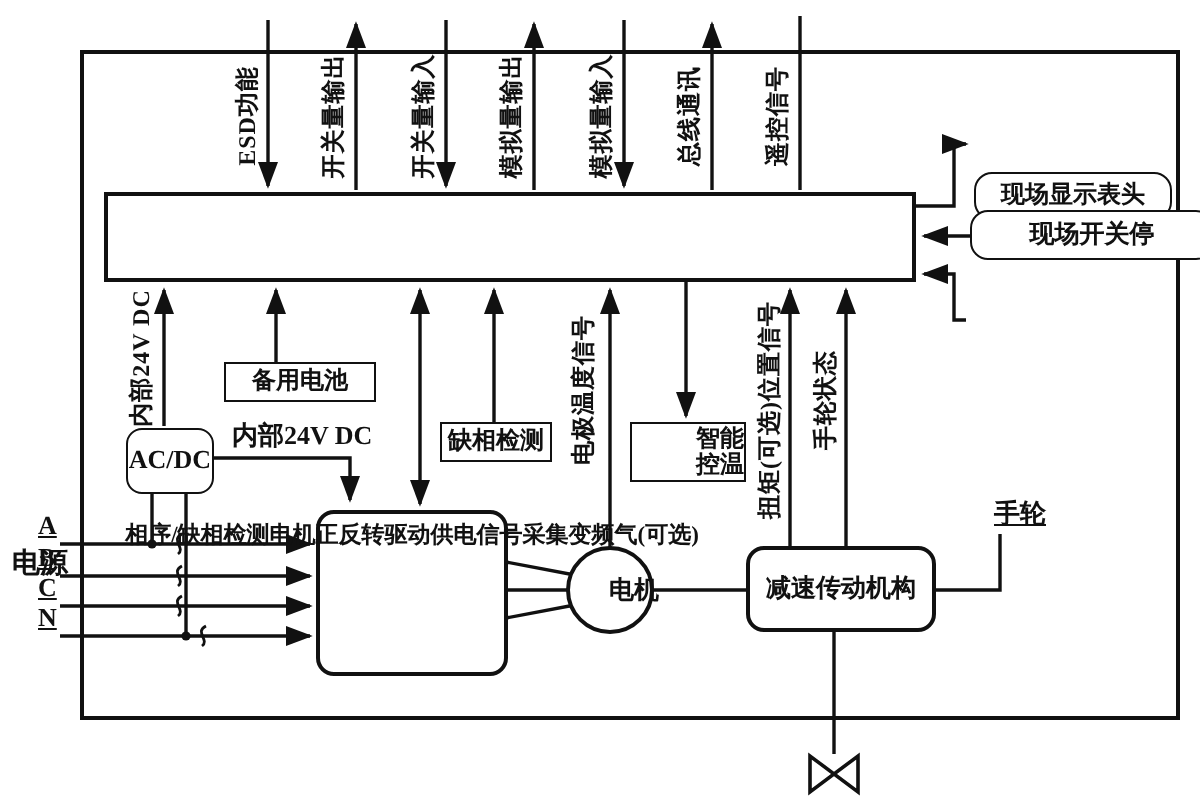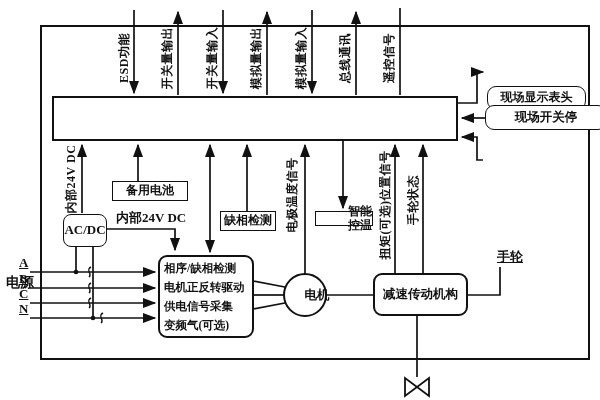--- a/index.html
+++ b/index.html
@@ -16,21 +16,21 @@
   .rounded{border-radius:9px;}
   .thick{border-width:2.4px;}
   .nofill{background:transparent;}
   .vlabel{
     position:absolute;white-space:nowrap;z-index:3;
     transform:translate(-50%,-50%) rotate(-90deg);
     font-size:12px;letter-spacing:0.5px;
   }
   .hlabel{position:absolute;white-space:nowrap;z-index:3;}
   .underline{text-decoration:underline;}
-  .multiline{flex-direction:column;align-items:flex-start;justify-content:center;text-align:left;padding:2px 4px;}
+  .multiline{align-items:flex-start;justify-content:center;text-align:left;padding:2px 4px;}
   .multiline span{display:block;font-size:11.5px;line-height:19px;white-space:nowrap;}
 </style>
 </head>
 <body>
 
 <div id="stage">
 
   <svg id="wires" width="600" height="400" viewBox="0 0 600 400">
     <defs>
       <marker id="arr" markerWidth="9" markerHeight="7" refX="7.2" refY="3" orient="auto">
@@ -117,21 +117,21 @@
 
   <div class="vlabel" style="left:71px;top:179px;">内部24V DC</div>
   <div class="box" style="left:112px;top:181px;width:76px;height:20px;font-size:12px;">
       <span>备用电池</span>
     </div>
   <div class="hlabel" style="left:116px;top:209px;font-size:13px;">内部24V DC</div>
   <div class="box" style="left:220px;top:211px;width:56px;height:20px;font-size:12px;">
       <span>缺相检测</span>
     </div>
   <div class="vlabel" style="left:292px;top:195px;">电极温度信号</div>
-  <div class="box" style="left:315px;top:211px;width:58px;height:15px;font-size:12px;padding-left:32px;">
+  <div class="box" style="left:315px;top:211px;width:58px;height:30px;font-size:12px;padding-left:32px;">
       <span>智能控温</span>
     </div>
   <div class="vlabel" style="left:385px;top:205px;">扭矩(可选)位置信号</div>
   <div class="vlabel" style="left:413px;top:200px;">手轮状态</div>
 
   <div class="hlabel" style="left:6px;top:275px;width:16px;font-size:14px;line-height:16px;word-break:break-all;text-align:center;">电源</div>
   <div class="hlabel underline" style="left:19px;top:255px;font-size:13px;">A</div>
   <div class="hlabel underline" style="left:19px;top:271px;font-size:13px;">B</div>
   <div class="hlabel underline" style="left:19px;top:286px;font-size:13px;">C</div>
   <div class="hlabel underline" style="left:19px;top:301px;font-size:13px;">N</div>

